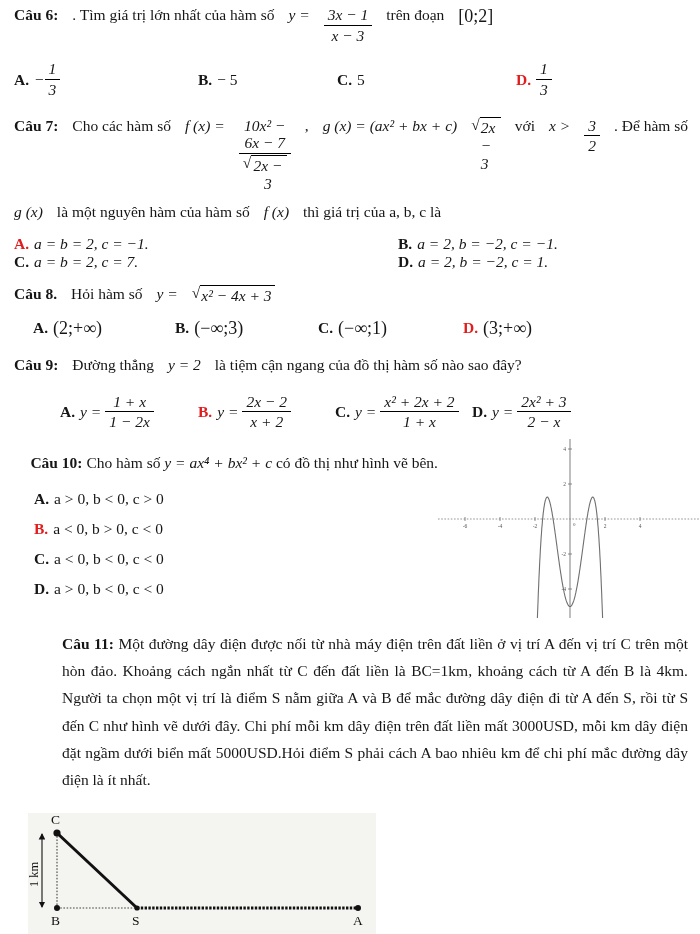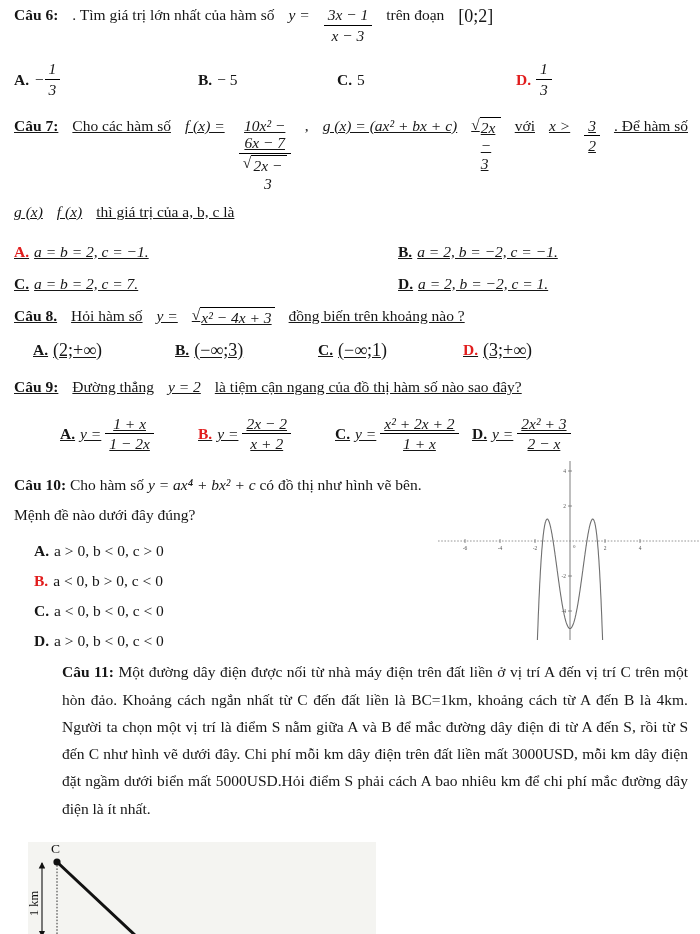--- a/index.html
+++ b/index.html
@@ -20,37 +20,37 @@
   .sqrt { display:inline-flex; align-items:flex-start; font-style:italic; }
   .sqrt .sign { font-style:normal; transform:translateY(-1px); }
   .sqrt .rad { border-top:1.2px solid #000; padding:1px 3px 0 1px; }
   .opt-label { font-weight:bold; margin-right:5px; }
   .correct { color:var(--accent); }
   .optrow { display:flex; align-items:center; }
   .optrow .cell { display:flex; align-items:center; }
   
   .q6-opts { margin-top:12px; min-height:46px; }
   .q6-opts .c1{width:184px;} .q6-opts .c2{width:139px;} .q6-opts .c3{width:179px;}
-  .q7-grid { display:grid; grid-template-columns:384px auto; row-gap:14px; margin-top:22px; }
+  .q7-grid { display:grid; grid-template-columns:384px auto; margin-top:14px; }
   .q7-grid .opt-text { font-style:italic; }
   .q8-opts { margin-top:13px; padding-left:19px; }
   .q8-opts .c1{width:142px;} .q8-opts .c2{width:143px;} .q8-opts .c3{width:145px;}
   .q9-opts { margin-top:12px; padding-left:46px; min-height:52px; }
   .q9-opts .c1{width:138px;} .q9-opts .c2{width:137px;} .q9-opts .c3{width:137px;}
   .q10-row { display:flex; margin-top:10px; }
   .q10-left { width:424px; flex:none; }
-  .q10-stem { line-height:1.95; }
+  .q10-stem { line-height:1.95;text-align:right; }
   .q10-opt { margin-top:12px; padding-left:20px; }
   .q10-graph { flex:1; margin-top:-12px; }
   .q11-body { margin-top:8px; text-align:justify; line-height:1.76;margin-left:48px; }
   .q11-fig { margin:20px 0 0 14px; }
   .q11-opts { margin-top:11px; padding-left:61px; }
   .q11-opts .c1{width:120px;} .q11-opts .c2{width:125px;} .q11-opts .c3{width:142px;}
   .q11-opts .unit { font-style:italic; }
-  .sect { margin-top:14px;text-decoration:underline; }
+  .sect { margin-top:14px; }
   .brkt { font-size:18px; }
   svg text { font-family:"Liberation Serif", serif; }
 </style>
 </head>
 <body>
 
 <div class="doc">
 
   <div>
     <div class="qline">
@@ -112,41 +112,41 @@
       <span class="plain">với</span>
       <span class="math">x &gt;</span>
       <span class="frac">
           <span class="num">3</span>
           <span class="den">2</span>
         </span>
       <span class="plain">. Để hàm số</span>
     </div>
     <div class="qline" style="margin-top:10px;">
       <span class="math">g (x)</span>
+      <span class="plain">là một nguyên hàm của hàm số</span>
       <span class="math">f (x)</span>
       <span class="plain">thì giá trị của a, b, c là</span>
     </div>
     <div class="q7-grid">
       <span><span class="opt-label correct">A.</span><span class="opt-text">a = b = 2, c = −1.</span></span>
       <span><span class="opt-label">B.</span><span class="opt-text">a = 2, b = −2, c = −1.</span></span>
       <span><span class="opt-label">C.</span><span class="opt-text">a = b = 2, c = 7.</span></span>
       <span><span class="opt-label">D.</span><span class="opt-text">a = 2, b = −2, c = 1.</span></span>
     </div>
   </div>
 
   <div class="sect" style="">
     <div class="qline">
       <span class="qlabel">Câu 8.</span>
       <span class="plain">Hỏi hàm số</span>
       <span class="math">y =</span>
       <span class="sqrt">
           <span class="sign">√</span>
           <span class="rad">x² − 4x + 3</span>
         </span>
-      <span class="plain">đồng biến trên khoảng nào ?</span>
     </div>
     <div class="optrow q8-opts">
       <span class="cell c1">
           <span class="opt-label">A.</span>
           <span class="plain brkt">(2;+∞)</span>
         </span>
       <span class="cell c2">
           <span class="opt-label">B.</span>
           <span class="plain brkt">(−∞;3)</span>
         </span>
@@ -204,21 +204,20 @@
     </div>
   </div>
 
   <div class="q10-row">
     <div class="q10-left">
       <div class="q10-stem">
         <span class="qlabel">Câu 10:</span>
         <span>Cho hàm số</span>
         <span class="math">y = ax⁴ + bx² + c</span>
         <span>có đồ thị như hình vẽ bên.</span><br>
-        <span>Mệnh đề nào dưới đây đúng?</span>
       </div>
       <div>
         <div class="q10-opt"><span class="opt-label">A.</span><span>a &gt; 0, b &lt; 0, c &gt; 0</span></div>
         <div class="q10-opt"><span class="opt-label correct">B.</span><span>a &lt; 0, b &gt; 0, c &lt; 0</span></div>
         <div class="q10-opt"><span class="opt-label">C.</span><span>a &lt; 0, b &lt; 0, c &lt; 0</span></div>
         <div class="q10-opt"><span class="opt-label">D.</span><span>a &gt; 0, b &lt; 0, c &lt; 0</span></div>
       </div>
     </div>
     <div class="q10-graph">
       <svg id="quartic-svg" width="262" height="182" viewBox="0 0 262 182">

